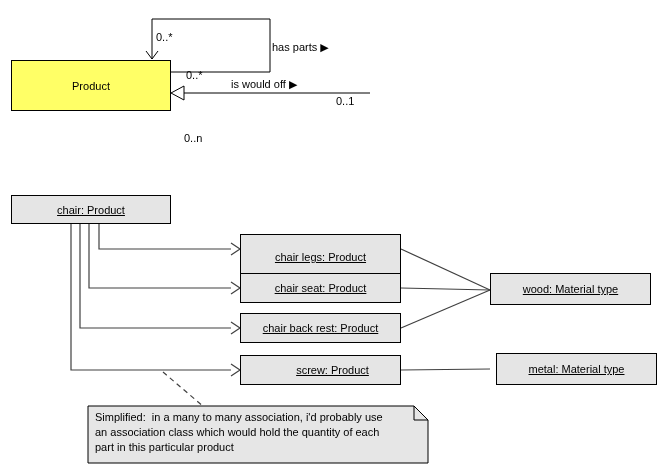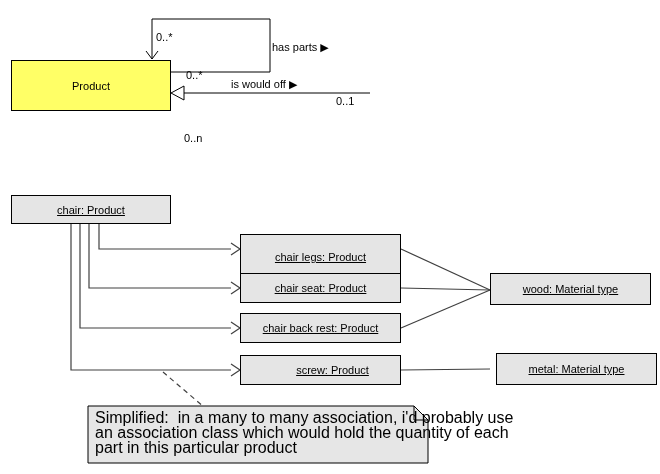--- a/index.html
+++ b/index.html
@@ -52,21 +52,21 @@
   .l-madeoff-top    { left: 186px; top: 69px; }
   .l-madeoff        { left: 231px; top: 78px; }
   .l-madeoff-bottom { left: 184px; top: 96px; margin-top: 36px; }
   .l-madeoff-target { left: 336px; top: 95px; }
 
   .note-text {
     position: absolute;
     left: 95px;
     top: 410px;
     width: 325px;
-    font-size: 16px;
+    font-size: 11px;
     line-height: 15px;
     color: #000000;
   }
   .note-text div { white-space: pre; }
 </style>
 </head>
 <body>
 
 <div class="canvas">
 

